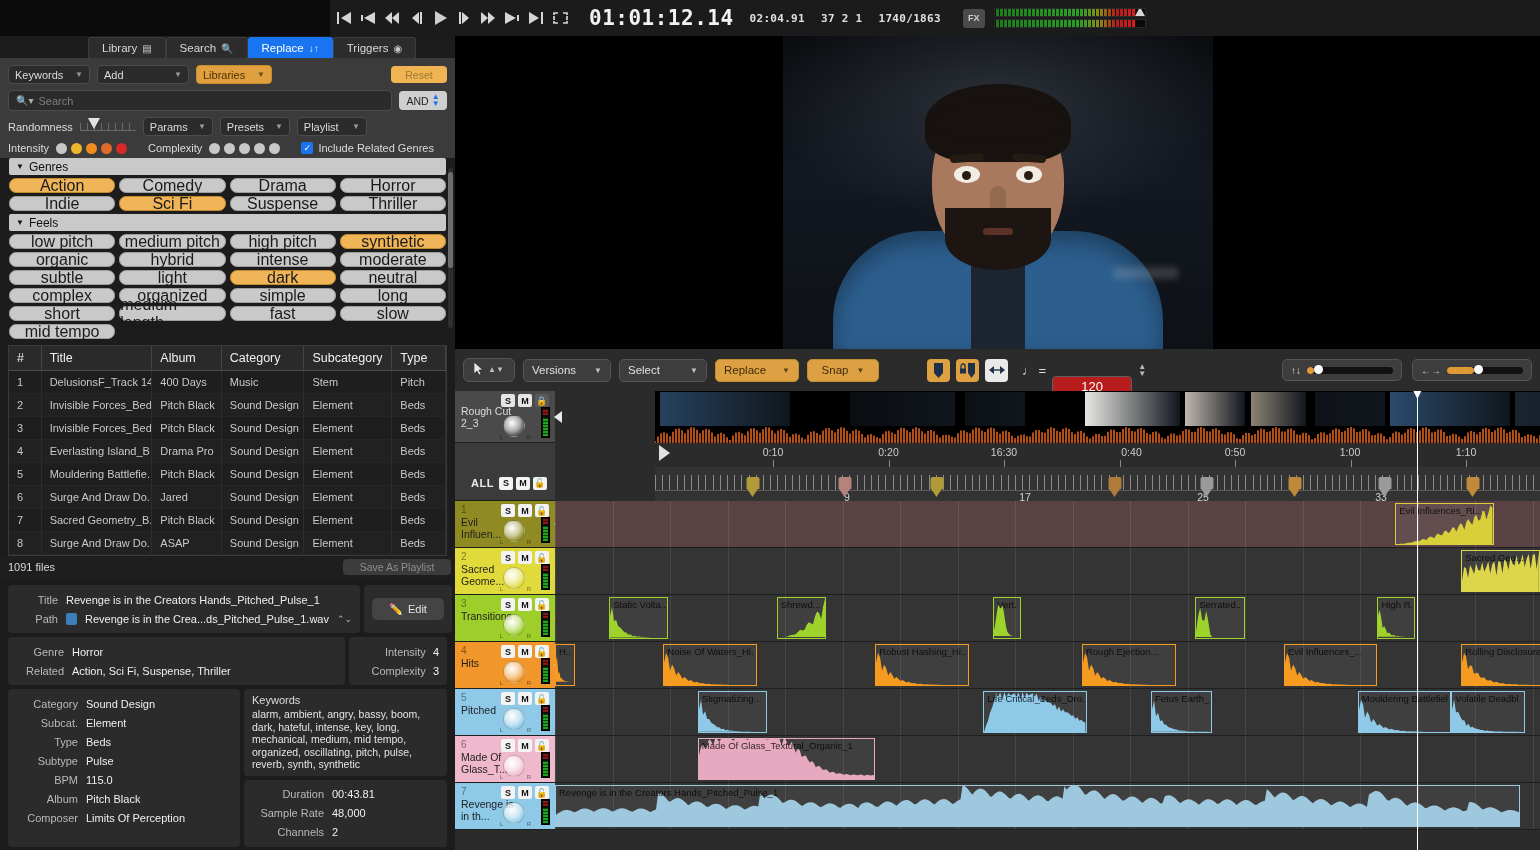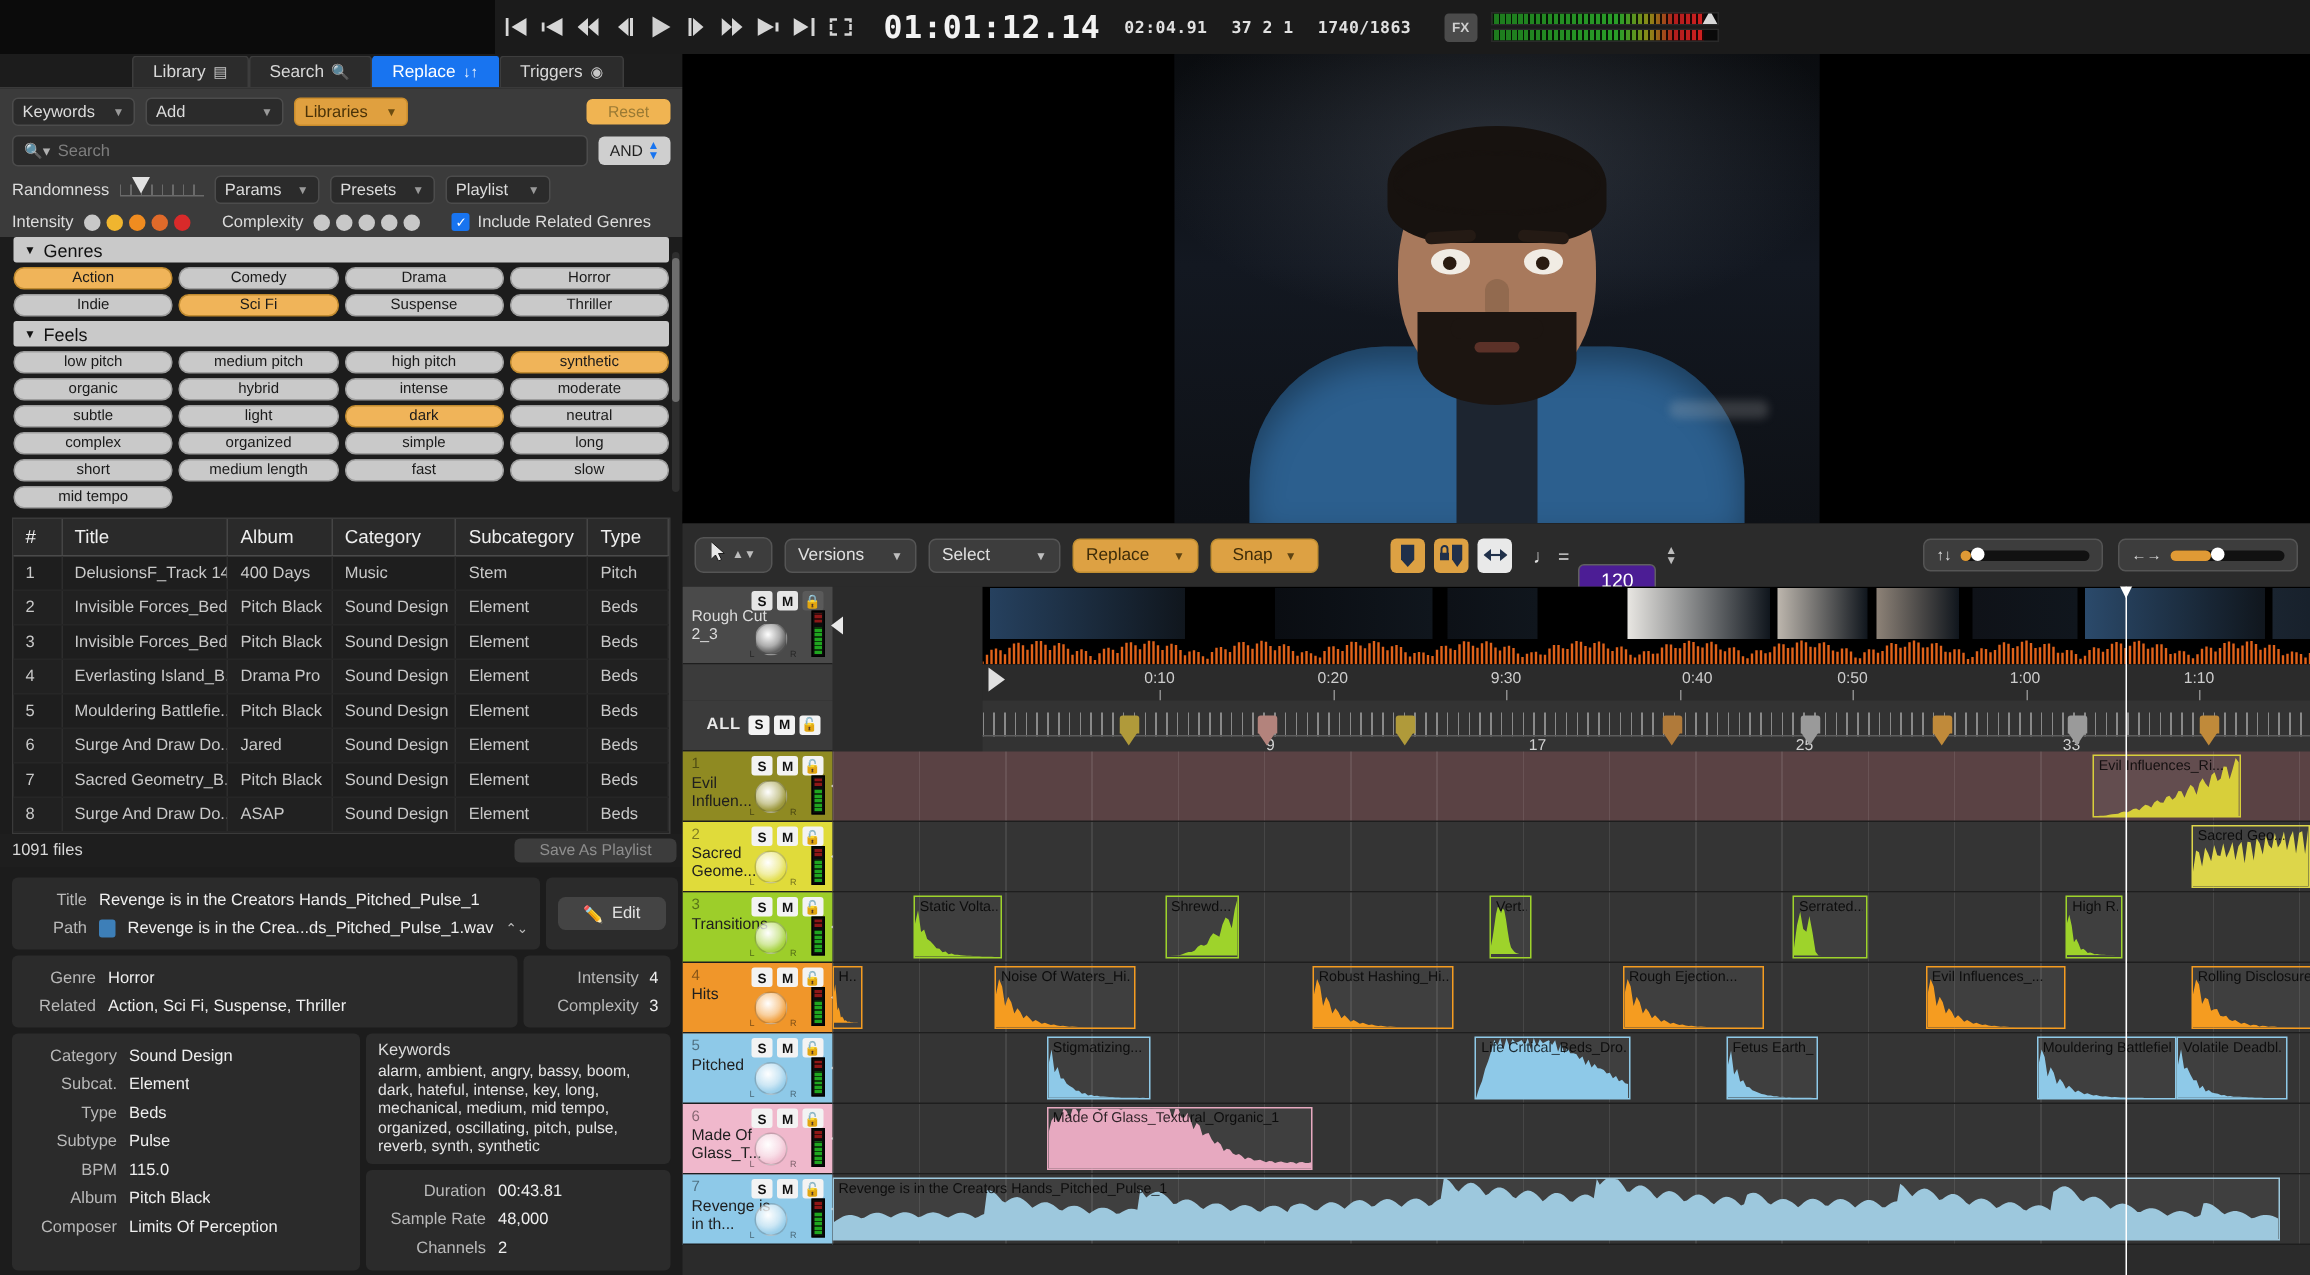--- a/index.html
+++ b/index.html
@@ -127,21 +127,21 @@
   
   .sect-hdr {
     background:#c9c9c9; color:#111; font-size:12px; height:17px;
     display:flex; align-items:center; padding-left:7px; gap:5px;
     border-radius:2px; margin:0 1px;
   }
   .sect-hdr .tri { font-size:8px; }
   .chip-grid { display:grid; grid-template-columns:repeat(4,1fr); gap:3px 4px; padding:3px 1px; }
   .chip {
     height:15px; background:#c9c9c9; border:1px solid #9d9d9d; border-radius:7px;
-    color:#1a1a1a; font-size:10px; display:flex; align-items:center;
+    color:#1a1a1a; font-size:16px; display:flex; align-items:center;
     justify-content:center; cursor:pointer;
   }
   .chip.on { background:#f0b459; border-color:#c08a2f; }
 
   .chip-scroll { position:relative; background:#1c1c1c; padding:0 8px; height:183px; overflow:hidden; }
   .vscroll {
     position:absolute; right:2px; top:10px; width:5px; height:160px;
     background:#2e2e2e; border-radius:3px;
   }
   .vscroll i { position:absolute; left:0; top:4px; width:5px; height:96px; background:#6d6d6d; border-radius:3px; }
@@ -239,21 +239,21 @@
   .tool-pill.amber { background:#dda143; border-color:#c08e32; color:#3e2c08; }
   .tool-pill .arr { font-size:8px; opacity:0.8; }
   .cursor-pill { width:52px; height:24px; background:#3d3d3d; border:1px solid #555;
     border-radius:6px; display:flex; align-items:center; justify-content:center; gap:5px; }
   .marker-btn {
     width:23px; height:23px; border-radius:4px; background:#dda143;
     display:flex; align-items:center; justify-content:center; cursor:pointer;
   }
   .marker-btn.grey { background:#e9e9e9; }
   .bpm-box {
-    width:52px; height:21px; background:#4c1d95; border:1px solid #606060;
+    width:80px; height:21px; background:#b91c1c; border:1px solid #606060;
     border-radius:4px; display:flex; align-items:center; justify-content:center;
     font-size:13px; color:#fff; cursor:pointer;margin-top:32px;
   }
   .spinner { display:flex; flex-direction:column; font-size:8px; color:#bdbdbd; line-height:0.9; cursor:pointer; }
   .zoom-pill {
     height:22px; background:#3d3d3d; border:1px solid #555; border-radius:5px;
     display:flex; align-items:center; gap:6px; padding:0 8px; width:120px;
   }
   .ztrack { flex:1; height:7px; background:#111; border-radius:4px; position:relative; }
   .ztrack .zf { position:absolute; left:0; top:0; bottom:0; background:#e09a35; border-radius:4px; }
@@ -987,21 +987,21 @@
             <svg class="rough-wave" viewBox="0 0 985 18" preserveAspectRatio="none">
               <path d="M0 18 L0 16 M3 18 L3 11.435991323752987 M6 18 L6 8.246279877949119 M9 18 L9 7.2837904607394695 M12 18 L12 8.558776940087878 M15 18 L15 11.13996900768478 M18 18 L18 6.832486220564544 M21 18 L21 3.990727675905884 M24 18 L24 3.452502053686654 M27 18 L27 5.209531800163894 M30 18 L30 8.212436083445322 M33 18 L33 4.476106244820123 M36 18 L36 2.259492245720576 M39 18 L39 2.380624414044277 M42 18 L42 4.808788214681348 M45 18 L45 8.373422103207364 M48 18 L48 5.297423289825179 M51 18 L51 3.742231265542298 M54 18 L54 4.505439932947095 M57 18 L57 7.534186983670974 M60 18 L60 11.537982456228209 M63 18 L63 8.950311779614074 M66 18 L66 7.837389044977808 M69 18 L69 8.979959045234065 M72 18 L72 12.307380322545022 M75 18 L75 15.081368506023203 M78 18 L78 10.57800318230527 M81 18 L81 7.536885589718615 M84 18 L84 6.761249754556291 M87 18 L87 8.20085954450106 M90 18 L90 10.37200799279018 M93 18 L93 6.175982621024973 M96 18 L96 3.5298091489707257 M99 18 L99 3.220551858770275 M102 18 L102 5.178757535179322 M105 18 L105 7.80243951873784 M108 18 L108 4.204795348732972 M111 18 L111 2.2041138063467436 M114 18 L114 2.567073318244894 M117 18 L117 5.201588251716501 M120 18 L120 8.384882317116308 M123 18 L123 5.440767345454244 M126 18 L126 4.087330338719623 M129 18 L129 5.070782902245668 M132 18 L132 8.277272610383523 M135 18 L135 11.865086043619215 M138 18 L138 9.371694799736794 M141 18 L141 8.417812230031645 M144 18 L144 9.733248061922204 M147 18 L147 12.582293505822397 M150 18 L150 14.167816418929867 M153 18 L153 9.738340886561227 M156 18 L156 6.856334705349289 M159 18 L159 6.273836464635341 M162 18 L162 7.880127136495677 M165 18 L165 9.641608087721654 M168 18 L168 5.568207001311173 M171 18 L171 3.1255258368815912 M174 18 L174 3.048440165005143 M177 18 L177 5.206399668827732 M180 18 L180 7.44760843153767 M183 18 L183 3.995714966116779 M186 18 L186 2.2145215367532955 M189 18 L189 2.8179997353779775 M192 18 L192 5.652866621345023 M195 18 L195 8.447197348802693 M198 18 L198 5.637547259027812 M201 18 L201 4.48505789389705 M204 18 L204 5.683293290146324 M207 18 L207 9.05767393878437 M210 18 L210 12.21858652002048 M213 18 L213 9.818983074070259 M216 18 L216 9.02069311145153 M219 18 L219 10.501387145070396 M222 18 L222 12.135583888192294 M225 18 L225 13.264390140062918 M228 18 L228 8.921836236692018 M231 18 L231 6.209038210801086 M234 18 L234 5.8254273245393 M237 18 L237 7.599918829299247 M240 18 L240 8.952543020900213 M243 18 L243 5.012385971439272 M246 18 L246 2.780378576782306 M249 18 L249 2.937861676708465 M252 18 L252 5.293380940102008 M255 18 L255 7.149106144154743 M258 18 L258 3.8493268086791073 M261 18 L261 2.2903437229437777 M264 18 L264 3.1321672399030476 M267 18 L267 6.160606333525358 M270 18 L270 8.55863112990031 M273 18 L273 5.88541009717235 M276 18 L276 4.932359992421256 M279 18 L279 6.3392307808050266 M282 18 L282 9.87109129808723 M285 18 L285 12.594724291969026 M288 18 L288 10.288089217447892 M291 18 L291 9.641562105052504 M294 18 L294 10.070647068694953 M297 18 L297 11.70071890464384 M300 18 L300 12.376070285081628 M303 18 L303 8.13319602808453 M306 18 L306 5.599229451340362 M309 18 L309 5.419678447234064 M312 18 L312 7.363320130036195 M315 18 L315 8.308304206776306 M318 18 L318 4.511421266602497 M321 18 L321 2.4965107183126456 M324 18 L324 2.8901336554662365 M327 18 L327 5.4402392675710125 M330 18 L330 6.907709875653342 M333 18 L333 3.765693402614275 M336 18 L336 2.430807609432902 M339 18 L339 3.507949902337094 M342 18 L342 6.722425186417556 M345 18 L345 8.717112078148267 M348 18 L348 6.181684800449286 M351 18 L351 5.425891879560874 M354 18 L354 7.034603125904507 M357 18 L357 10.713022413268854 M360 18 L360 12.989588830348035 M363 18 L363 10.774811531576429 M366 18 L366 9.795363062553527 M369 18 L369 9.529071690792746 M372 18 L372 11.281880425903426 M375 18 L375 11.507739353053484 M378 18 L378 7.376971040258773 M381 18 L381 5.030935170138008 M384 18 L384 5.059998953716249 M387 18 L387 7.1731394775675295 M390 18 L390 7.712078766851011 M393 18 L393 4.067871273136966 M396 18 L396 2.275693674395633 M399 18 L399 2.906185792546033 M402 18 L402 5.647121990450319 M405 18 L405 6.723807631722817 M408 18 L408 3.744479341678556 M411 18 L411 2.634745205926567 M414 18 L414 3.943342607345752 M417 18 L417 7.33559030095088 M420 18 L420 8.920249791831086 M423 18 L423 6.523402429047426 M426 18 L426 5.962041654565221 M429 18 L429 7.765192897643356 M432 18 L432 11.57879167074518 M435 18 L435 13.399148147965542 M438 18 L438 11.27486487943499 M441 18 L441 9.10784800150883 M444 18 L444 9.005499565580774 M447 18 L447 10.88316339200842 M450 18 L450 10.664150065509585 M453 18 L453 6.657526043882651 M456 18 L456 4.507947887840242 M459 18 L459 4.749526231255075 M462 18 L462 7.031886660535381 M465 18 L465 7.166729653344737 M468 18 L468 3.6839348744730778 M471 18 L471 2.1193149623816687 M474 18 L474 2.9865526886853644 M477 18 L477 5.913782779813328 M480 18 L480 6.597397786817506 M483 18 L483 3.784955239170584 M486 18 L486 2.9006017462046714 M489 18 L489 4.435973921276078 M492 18 L492 7.997035048824344 M495 18 L495 9.165353946248258 M498 18 L498 6.9073184111607 M501 18 L501 6.536955702223086 M504 18 L504 8.526585720765576 M507 18 L507 12.463580545215182 M510 18 L510 13.819279106150587 M513 18 L513 10.699122082392456 M516 18 L516 8.437206590985477 M519 18 L519 8.504245639824267 M522 18 L522 10.508545251291608 M525 18 L525 9.849894591555309 M528 18 L528 5.979011031507255 M531 18 L531 4.03379981448456 M534 18 L534 4.491102995107482 M537 18 L537 6.941753269298379 M540 18 L540 6.674778009674231 M543 18 L543 3.3614377265012436 M546 18 L546 2.02836881806504 M549 18 L549 3.131368995408449 M552 18 L552 6.239581245064407 M555 18 L555 6.528091357442957 M558 18 L558 3.886004348476966 M561 18 L561 3.226446739796849 M564 18 L564 4.983121421563098 M567 18 L567 8.703378259907165 M570 18 L570 9.449455256809236 M573 18 L573 7.3299366365263126 M576 18 L576 7.146565708538631 M579 18 L579 9.314199789267647 M582 18 L582 13.362458979799566 M585 18 L585 13.88968740286266 M588 18 L588 9.886673131793659 M591 18 L591 7.788041538910267 M594 18 L594 8.029516177574063 M597 18 L597 10.161856176666067 M600 18 L600 9.069374868997016 M603 18 L603 5.34533386926015 M606 18 L606 3.61173847464984 M609 18 L609 4.287256315178428 M612 18 L612 6.904595321377537 M615 18 L615 6.23838788637851 M618 18 L618 3.10182105501298 M621 18 L621 2.003449447369965 M624 18 L624 3.34036725366963 M627 18 L627 6.623485242132112 M630 18 L630 6.515116946786339 M633 18 L633 4.046131803415157 M636 18 L636 3.6099875391844236 M639 18 L639 5.581729383475205 M642 18 L642 9.450945579229948 M645 18 L645 9.769328359011963 M648 18 L648 7.787535224894686 M651 18 L651 7.786617072298389 M654 18 L654 10.123316464636597 M657 18 L657 14.270417505045423 M660 18 L660 12.986980038875444 M663 18 L663 9.091276803356108 M666 18 L666 7.164861192082435 M669 18 L669 7.5853782408695185 M672 18 L672 9.846750270051778 M675 18 L675 8.326774223859733 M678 18 L678 4.760134556983013 M681 18 L681 3.244704214987845 M684 18 L684 4.140178755583735 M687 18 L687 6.921918184990018 M690 18 L690 5.8593534147937945 M693 18 L693 2.906133050472331 M696 18 L696 2.04474696233515 M699 18 L699 3.612878447015536 M702 18 L702 7.064075871122954 M705 18 L705 6.557328322353996 M708 18 L708 4.263476411520335 M711 18 L711 4.048585327942771 M714 18 L714 6.228428703420995 M717 18 L717 10.235792828877623 M720 18 L720 10.12151644227852 M723 18 L723 8.27619378768864 M726 18 L726 8.452698514768313 M729 18 L729 10.949111745100717 M732 18 L732 14.221802465711612 M735 18 L735 12.093971819482585 M738 18 L738 8.317733572557133 M741 18 L741 6.572048199828149 M744 18 L744 7.1757300583898544 M747 18 L747 9.566677958977314 M750 18 L750 7.626030481687652 M753 18 L753 4.22676127324843 M756 18 L756 2.935309750367896 M759 18 L759 4.051711760528097 M762 18 L762 6.994863909329801 M765 18 L765 5.539088523732946 M768 18 L768 2.7750229174468934 M771 18 L771 2.1520460295339525 M774 18 L774 3.947835267728168 M777 18 L777 7.5595551325363886 M780 18 L780 6.653214570019408 M783 18 L783 4.535824915806222 M786 18 L786 4.539273418578212 M789 18 L789 6.919558922631609 M792 18 L792 11.0537312162157 M795 18 L795 10.502357462470744 M798 18 L798 8.791821990862289 M801 18 L801 9.140272681602337 M804 18 L804 11.555003518610235 M807 18 L807 13.805511748097391 M810 18 L810 11.215662390576043 M813 18 L813 7.570738233938144 M816 18 L816 6.013828954479576 M819 18 L819 6.804272490465165 M822 18 L822 9.324859781160304 M825 18 L825 6.970810753695821 M828 18 L828 3.748248369418926 M831 18 L831 2.685821890863142 M834 18 L834 4.023331404431055 M837 18 L837 7.124201053579409 M840 18 L840 5.278619266797275 M843 18 L843 2.7087376177087723 M846 18 L846 2.3247272403799144 M849 18 L849 4.343778075687997 M852 18 L852 8.107756192713733 M855 18 L855 6.800912750021794 M858 18 L858 4.860628623508138 M861 18 L861 5.07877773292563 M864 18 L864 7.651192200568833 M867 18 L867 11.90035421709564 M870 18 L870 10.908011746989377 M873 18 L873 9.33018921806243 M876 18 L876 9.844707524315327 M879 18 L879 11.067398027798223 M882 18 L882 13.399030555211832 M885 18 L885 10.356971213629276 M888 18 L888 6.854848466912767 M891 18 L891 5.494244021307605 M894 18 L894 6.474481791374444 M897 18 L897 9.124261743266104 M900 18 L900 6.364488069253815 M903 18 L903 3.3272964635002857 M906 18 L906 2.4981455768164516 M909 18 L909 4.056136607934253 M912 18 L912 7.310317089308684 M915 18 L915 5.078578809853223 M918 18 L918 2.7071213274291637 M921 18 L921 2.561771194014465 M924 18 L924 4.798863511109271 M927 18 L927 8.706156191096648 M930 18 L930 6.99822296312195 M933 18 L933 5.235022283999747 M936 18 L936 5.6635393229702125 M939 18 L939 8.419159073987144 M942 18 L942 12.771065951085982 M945 18 L945 11.334490796737102 M948 18 L948 9.886955125689715 M951 18 L951 9.724961521345616 M954 18 L954 10.592562233403532 M957 18 L957 13.00647727398405 M960 18 L960 9.522705459484705 M963 18 L963 6.1744542710391705 M966 18 L966 5.017119763828132 M969 18 L969 6.189583860968227 M972 18 L972 8.967572429144981 M975 18 L975 5.810120013408829 M978 18 L978 2.9662547700876125 M981 18 L981 2.3738103333469027 M984 18 L984 4.150839904408171 " stroke="#e0621a" stroke-width="1.6"></path>
             </svg>
           </div>
           <div class="ruler-tc" style="top: 52px; height: 24px;">
             <div class="play-tri"></div>
             <div class="t" style="left: 118px;">0:10</div>
             <div class="tick" style="left: 118px;"></div>
             <div class="t" style="left: 233.5px;">0:20</div>
             <div class="tick" style="left: 233.5px;"></div>
-            <div class="t" style="left: 349px;">9:30</div>
+            <div class="t" style="left: 349px;">16:30</div>
             <div class="tick" style="left: 349px;"></div>
             <div class="t" style="left: 464.5px; margin-left: 12px;">0:40</div>
             <div class="tick" style="left: 464.5px;"></div>
             <div class="t" style="left: 580px;">0:50</div>
             <div class="tick" style="left: 580px;"></div>
             <div class="t" style="left: 695px;">1:00</div>
             <div class="tick" style="left: 695.5px;"></div>
             <div class="t" style="left: 811px;">1:10</div>
             <div class="tick" style="left: 811px;"></div>
           </div>

